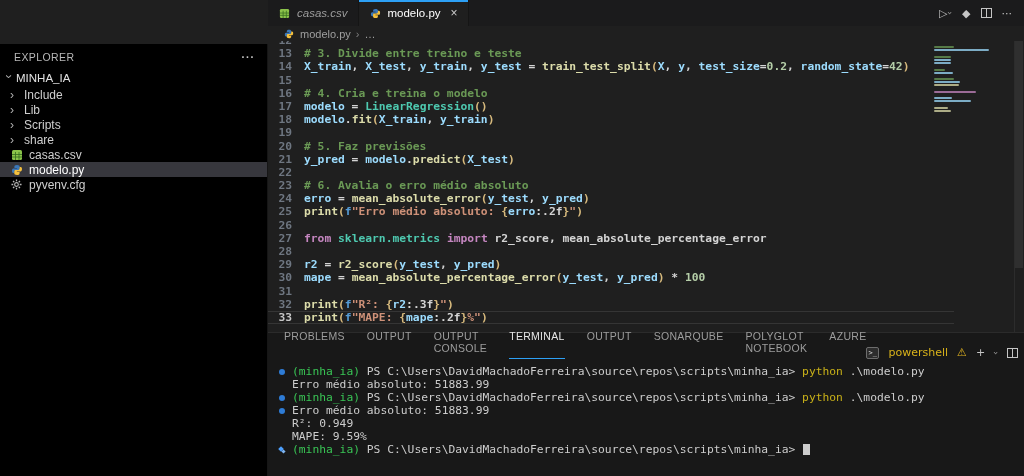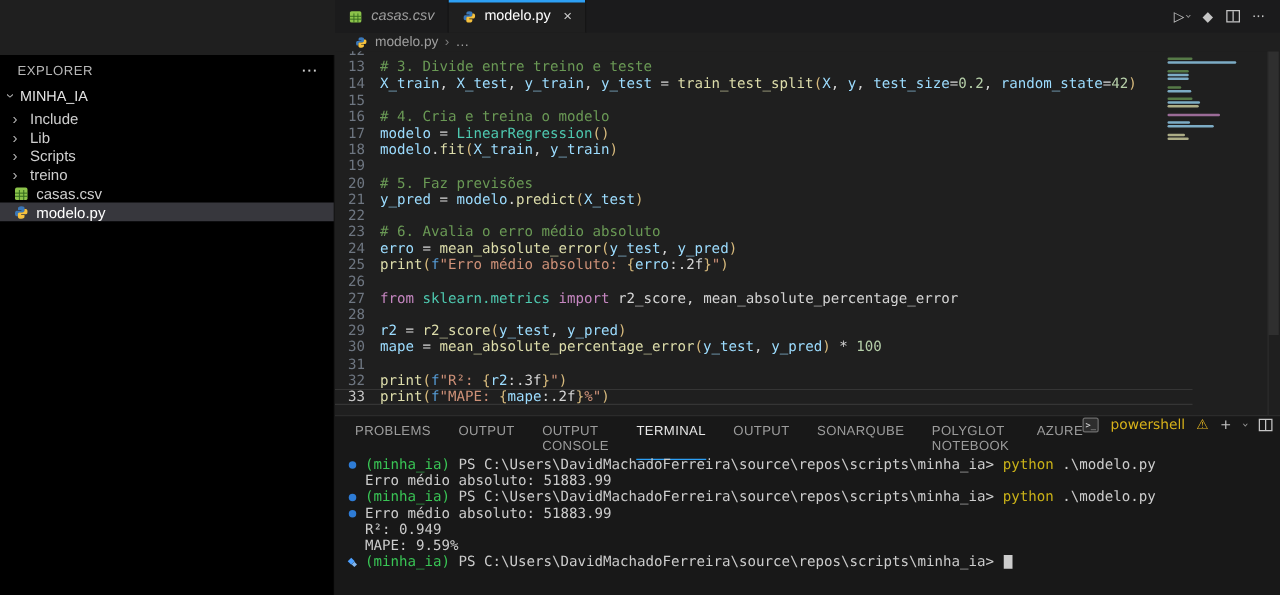--- a/index.html
+++ b/index.html
@@ -40,33 +40,33 @@
   .icon-splitv { width:11px; height:10px; border:1px solid #c5c5c5; position:relative; display:inline-block; cursor:pointer; }
   .icon-splitv::before { content:""; position:absolute; left:4.5px; top:0; bottom:0; width:1px; background:#c5c5c5; }
   
   .breadcrumb { height:15px; background:#1f1f1f; display:flex; align-items:center; gap:5px;
                 padding-left:14px; font-size:11px; color:#9f9f9f; }
   .breadcrumb .sep { font-size:11px; color:#7e7e7e; }
   
   .editor { position:relative; flex:1; background:#1f1f1f; overflow:hidden; }
   .code-lines { position:absolute; inset:0 70px 0 0; margin-top:-7px;
                 font-family:"DejaVu Sans Mono","Liberation Mono",monospace;
-                font-size:11.3px; line-height:13.2px; white-space:pre; }
+                font-size:11.3px; line-height:13.2px; white-space:pre;font-weight:bold; }
   .code-line { display:flex; height:13.2px; }
   .code-line .gutter { width:36px; flex:0 0 36px; text-align:right; padding-right:12px; color:#6e7681; }
   .code-line.current { box-shadow:inset 0 1px 0 rgba(255,255,255,.10), inset 0 -1px 0 rgba(255,255,255,.10); }
   .code-line.current .gutter { color:#c6c6c6; }
   .minimap { position:absolute; top:2px; right:32px; width:58px; }
   .mini-line { height:2px; margin-bottom:1.2px; border-radius:1px; }
   .scrollbar { position:absolute; top:0; right:0; bottom:0; width:10px; border-left:1px solid rgba(255,255,255,.06); }
   .scroll-slider { position:absolute; top:0; right:1px; width:8px; height:78%; background:rgba(121,121,121,.18); }
   
   .panel { height:144px; flex:0 0 144px; background:#181818; border-top:1px solid #2b2b2b;
            display:flex; flex-direction:column; }
-  .panel-header { height:26px; display:flex; align-items:flex-start; padding:0 8px 0 16px; }
+  .panel-header { height:26px; display:flex; align-items:flex-end; padding:0 8px 0 16px; }
   .panel-tabs { display:flex; gap:22px; }
   .panel-tab { font-size:10.5px; letter-spacing:.3px; color:#9d9d9d; cursor:pointer; padding:6px 0 5px; }
   .panel-tab.active { color:#e7e7e7; border-bottom:1px solid #2da0f5; }
   .panel-actions { margin-left:auto; display:flex; align-items:center; gap:9px; color:#c5c5c5;
                    font-family:"DejaVu Sans", sans-serif; font-size:11px; }
   .ps-icon { width:13px; height:12px; background:#2d2d2d; border:1px solid #6d6d6d; border-radius:2px;
              color:#ddd; font-size:7px; line-height:10px; text-align:left; padding-left:1px;
              font-family:"DejaVu Sans Mono",monospace; }
   .shell-label { color:#d8b21a; font-size:11px; }
   .warn { color:#e2b420; font-size:11px; }
@@ -106,39 +106,50 @@
     <div class="row">
       <span class="chev">›</span>
       <span>Lib</span>
     </div>
     <div class="row">
       <span class="chev">›</span>
       <span>Scripts</span>
     </div>
     <div class="row">
       <span class="chev">›</span>
-      <span>treino</span>
+      <span>share</span>
     </div>
     <div class="row">
       <span class="fi">
         <svg width="12" height="12" viewBox="0 0 12 12">
             <rect x="1" y="1" width="10" height="10" rx="1.5" fill="#8bc34a"></rect>
             <path d="M1 5.5h10M1 8h10M4.5 3v8M8 3v8" stroke="#33691e" stroke-width="0.8"></path>
           </svg>
       </span>
       <span>casas.csv</span>
     </div>
     <div class="row selected">
       <span class="fi">
         <svg width="12" height="12" viewBox="0 0 12 12">
             <path d="M6 1c-2 0-2.6.8-2.6 1.8V4h2.7v.6H2.3C1.3 4.6 1 5.8 1 6.9c0 1.1.4 2 1.4 2h1V7.6c0-.9.8-1.5 1.7-1.5h2.3c.8 0 1.3-.6 1.3-1.3V2.8C8.7 1.7 8 1 6 1z" fill="#3a77b8"></path>
             <path d="M6 11c2 0 2.6-.8 2.6-1.8V8H5.9v-.6h3.8c1 0 1.3-1.2 1.3-2.3 0-1.1-.4-2-1.4-2h-1v1.3c0 .9-.8 1.5-1.7 1.5H4.6c-.8 0-1.3.6-1.3 1.3v2.1C3.3 10.3 4 11 6 11z" fill="#f5c13e"></path>
           </svg>
       </span>
       <span>modelo.py</span>
+    </div>
+    <div class="row">
+      <span class="fi">
+        <svg width="11" height="11" viewBox="0 0 12 12">
+            <circle cx="6" cy="6" r="2" fill="none" stroke="#b6b6b6" stroke-width="1.2"></circle>
+            <g stroke="#b6b6b6" stroke-width="1.4">
+              <path d="M6 0.5v2M6 9.5v2M0.5 6h2M9.5 6h2M2.2 2.2l1.4 1.4M8.4 8.4l1.4 1.4M9.8 2.2L8.4 3.6M3.6 8.4L2.2 9.8"></path>
+            </g>
+          </svg>
+      </span>
+      <span>pyvenv.cfg</span>
     </div>
   </aside>
 
   <main class="main">
 
     <div class="tabbar">
       <div class="tab preview">
         <span class="fi">
           <svg width="11" height="11" viewBox="0 0 12 12">
               <rect x="1" y="1" width="10" height="10" rx="1.5" fill="#8bc34a"></rect>

